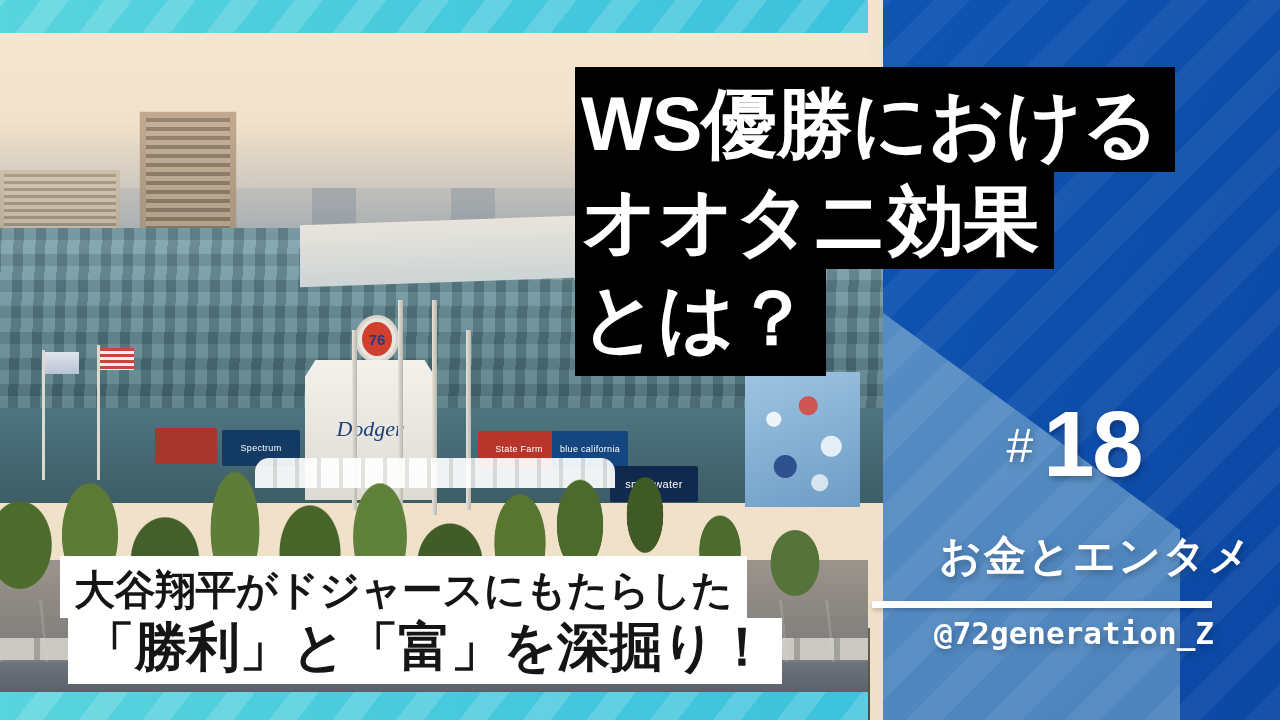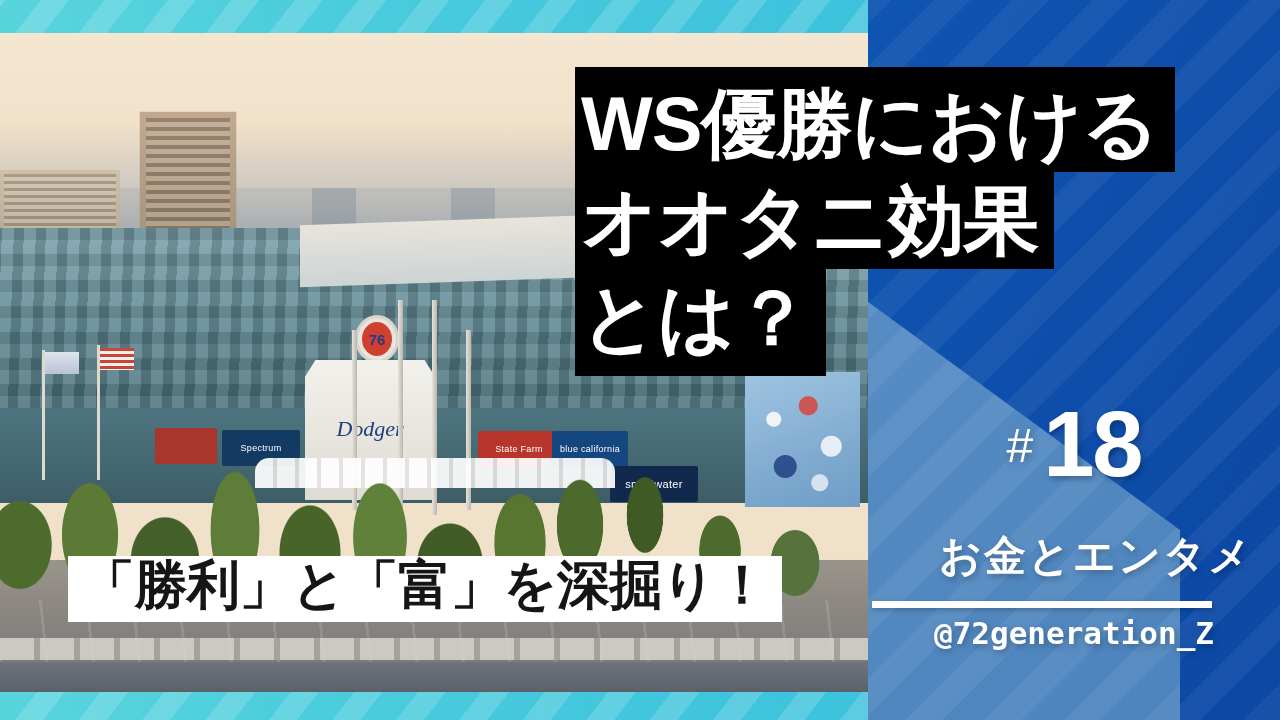--- a/index.html
+++ b/index.html
@@ -76,20 +76,21 @@
 
   
   .photo {
     position: absolute;
     left: 0;
     top: 0;
     width: 868px;
     height: 720px;
     overflow: hidden;
     background: linear-gradient(#f4e3cd, #efe0c8);
+    padding-left: 15px;
   }
   .ph-sky {
     position: absolute; left: 0; top: 0; width: 868px; height: 250px;
     background: linear-gradient(180deg, #f6e8d4 0%, #f2e1c9 55%, #e7ddcf 100%);
   }
   .ph-haze {
     position:absolute; left:0; top:120px; width:868px; height:110px;
     background: linear-gradient(180deg, rgba(180,180,180,0) 0%, rgba(150,160,170,0.40) 70%, rgba(130,145,160,0.55) 100%);
   }
   .ph-skyline {
@@ -419,20 +420,21 @@
   <div class="band-top"></div>
   <div class="band-bottom"></div>
 
   <div class="title-wrap">
     <span class="title-line l1">WS優勝における</span>
     <span class="title-line l2">オオタニ効果</span>
     <span class="title-line l3">とは？</span>
   </div>
 
   <div class="cap-wrap">
+    <span class="cap-line c1">大谷翔平がドジャースにもたらした</span>
     <span class="cap-line c2">「勝利」と「富」を深掘り！</span>
   </div>
 
   <div class="rail">
     <div class="episode">
       <span class="hash">#</span><span class="num">18</span>
     </div>
     <div class="channel">お金とエンタメ</div>
     <div class="handle">@72generation_Z</div>
   </div>

